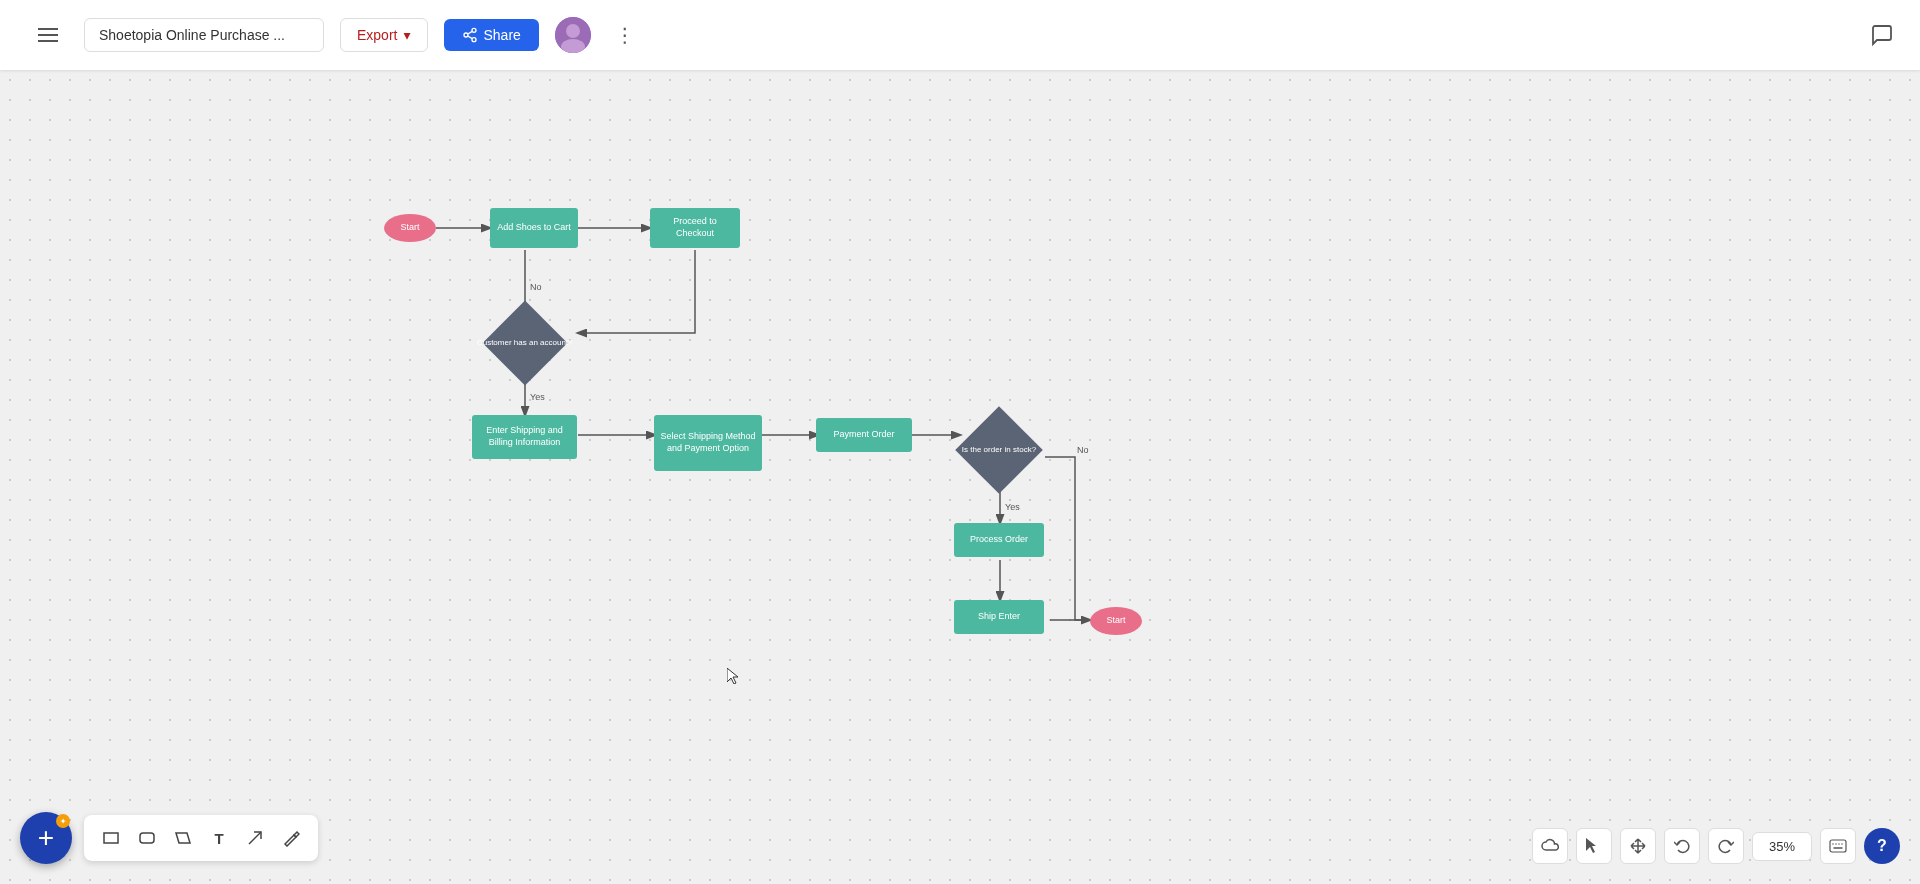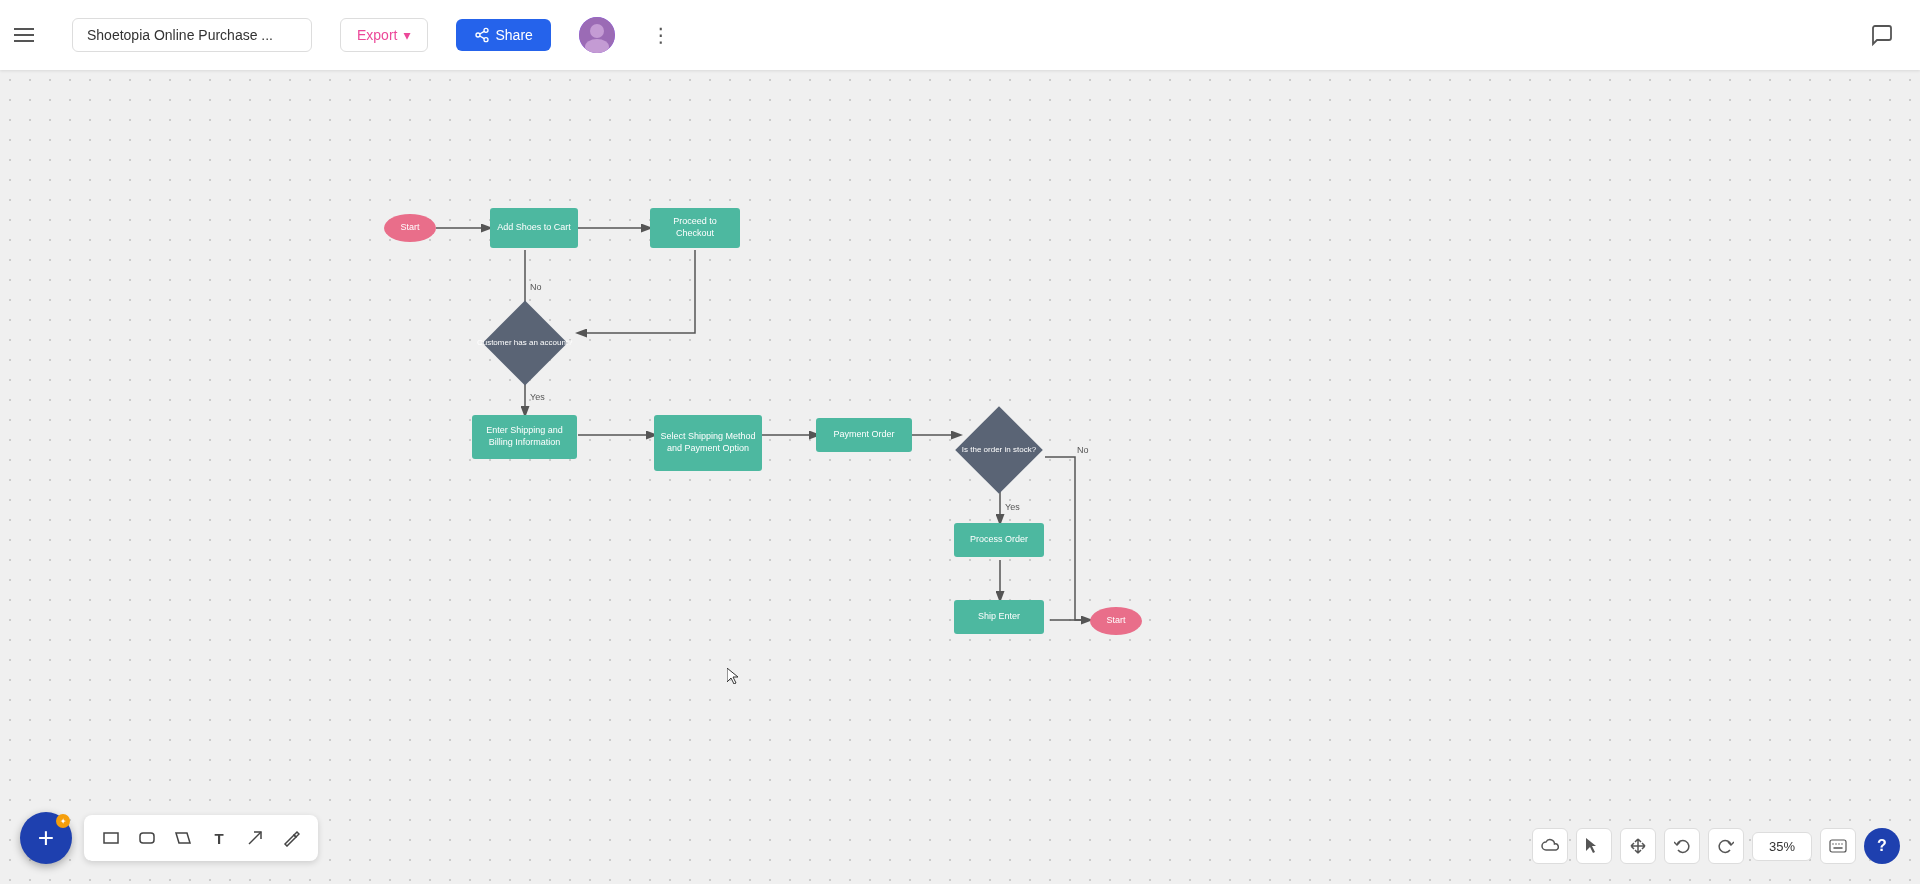--- a/index.html
+++ b/index.html
@@ -13,22 +13,22 @@
     }
 
     
     .header {
       position: absolute;
       top: 0; left: 0; right: 0;
       height: 70px;
       background: #fff;
       display: flex;
       align-items: center;
-      padding: 0 4px;
-      gap: 28px;
+      padding: 0 28px;
+      gap: 16px;
       box-shadow: 0 1px 3px rgba(0,0,0,0.1);
       z-index: 100;
     }
     .menu-btn {
       width: 40px; height: 40px;
       display: flex; align-items: center; justify-content: center;
       cursor: pointer; border-radius: 6px;
       border: none; background: none;
     }
     .menu-icon { display: flex; flex-direction: column; gap: 4px; }
@@ -41,21 +41,21 @@
       color: #333;
       width: 240px;
       background: #fff;
       outline: none;
     }
     .export-btn {
       border: 1px solid #ddd;
       border-radius: 6px;
       padding: 8px 16px;
       font-size: 14px;
-      color: #ec4899;
+      color: #b91c1c;
       background: #fff;
       cursor: pointer;
       display: flex; align-items: center; gap: 6px;
     }
     .share-btn {
       background: #2563eb;
       color: #fff;
       border: none;
       border-radius: 6px;
       padding: 8px 18px;

